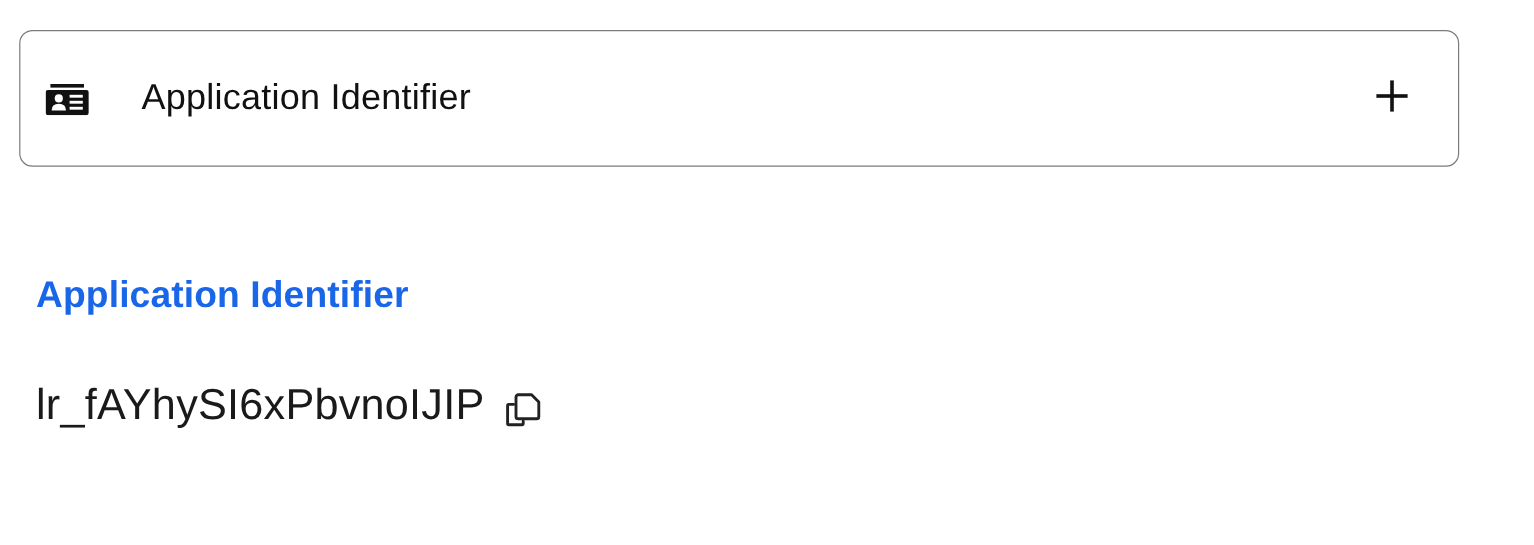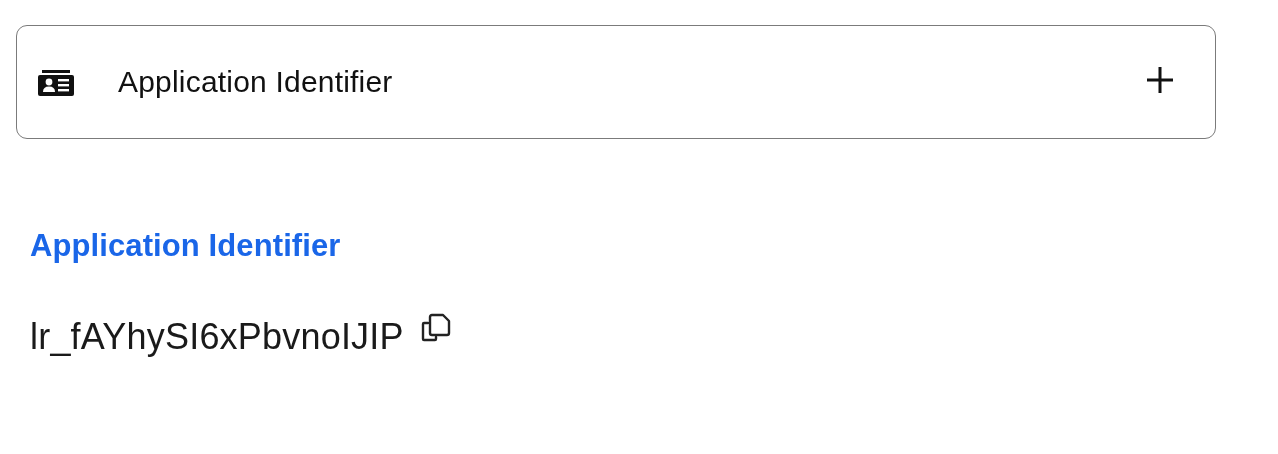--- a/index.html
+++ b/index.html
@@ -58,21 +58,21 @@
       line-height: 40px;
       font-weight: bold;
       color: #1a66e8;
       letter-spacing: 0.1px;
     }
     .value-row {
       position: absolute;
       left: 30px;
       top: 314px;
       display: flex;
-      align-items: center;
+      align-items: flex-end;
       height: 46px;
     }
     .value-text {
       font-size: 36px;
       line-height: 46px;
       color: #1a1a1a;
       letter-spacing: 0.2px;
     }
     .copy-button {
       margin-left: 16px;

